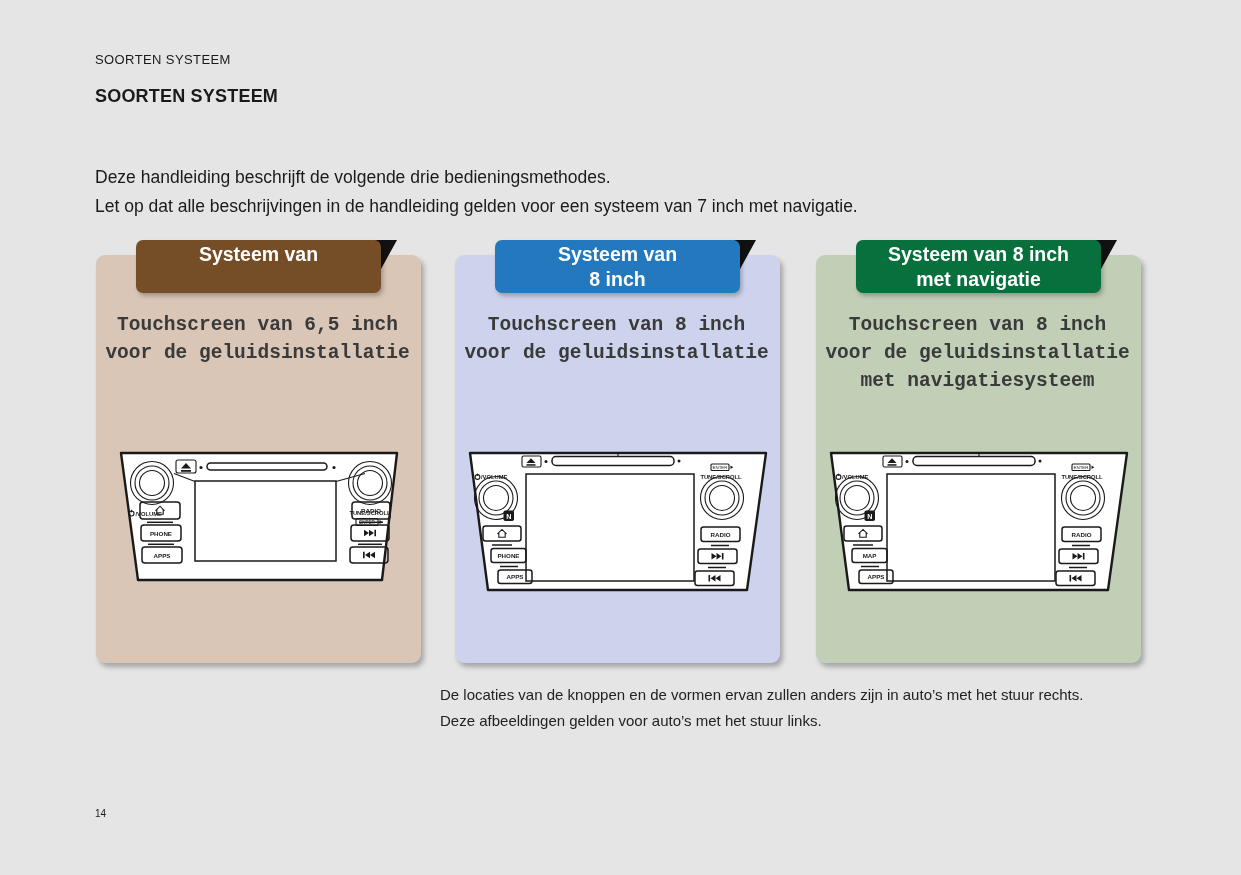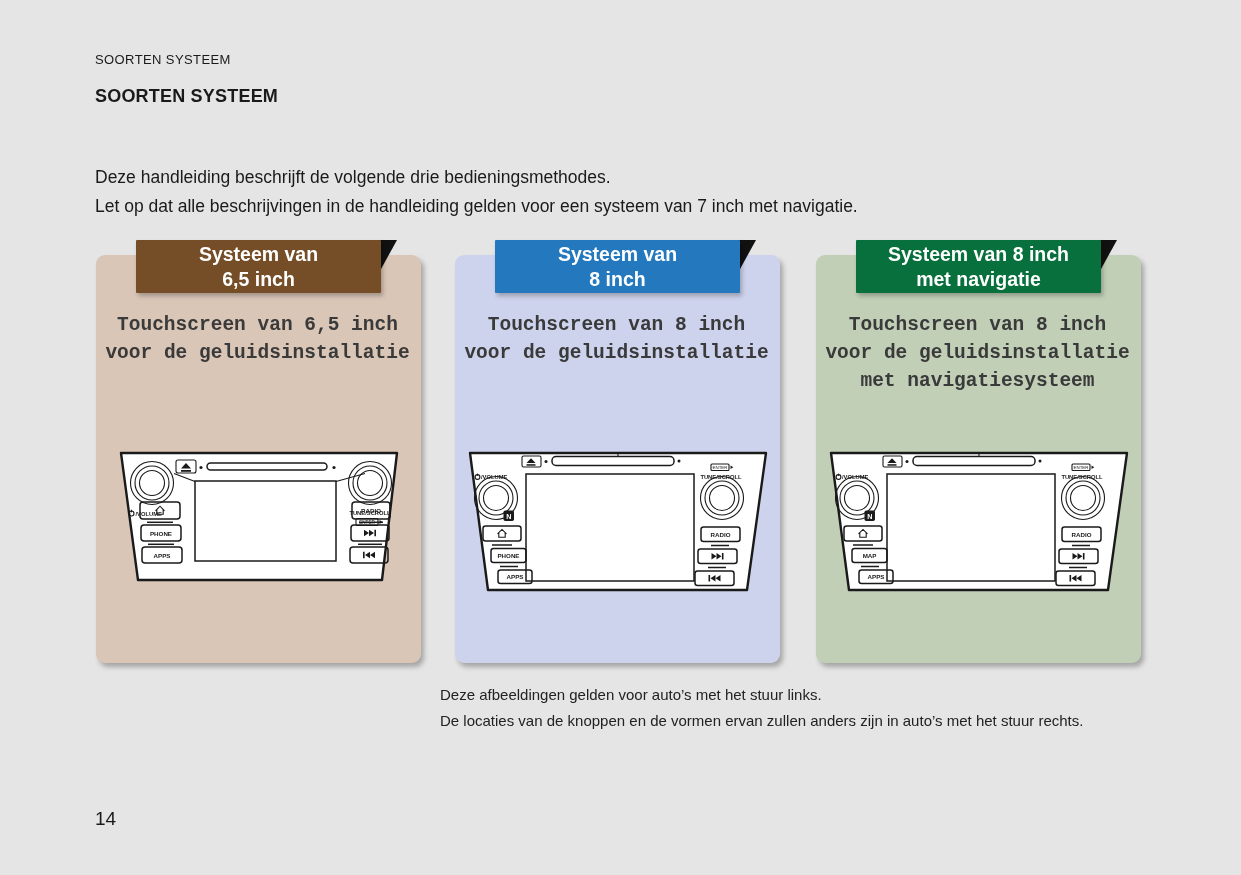--- a/index.html
+++ b/index.html
@@ -34,21 +34,21 @@
   .panel-3{left:816px;}
   .tab-wedge{
     position:absolute;top:-15px;left:279px;
     width:22px;height:34px;background:#111;
     clip-path:polygon(0 0,100% 0,15% 100%,0 100%);
     z-index:1;
   }
   .panel-tab{
     position:absolute;top:-15px;left:40px;
     width:245px;height:53px;
-    border-radius:1px;
+    border-radius:7px;
     color:#ffffff;font-weight:bold;font-size:19.5px;
     text-align:center;line-height:25px;
     padding-top:2px;box-sizing:border-box;
     box-shadow:2px 3px 4px rgba(0,0,0,.25);
     z-index:2;
   }
   .panel-desc{
     position:absolute;top:56px;left:6px;right:8px;
     text-align:center;
     font-size:19.5px;font-weight:bold;color:#3a3a3a;
@@ -58,21 +58,21 @@
   .device-wrap{
     position:absolute;top:196px;left:50%;
     transform:translateX(-50%);
   }
   .footnote{
     position:absolute;left:440px;top:682px;
     font-size:15px;line-height:26px;color:#222;
   }
   .page-number{
     position:absolute;left:95px;top:808px;
-    font-size:19px;
+    font-size:10px;
   }
   
   svg .outline{fill:#ffffff;stroke:#1a1a1a;stroke-width:2.4;stroke-linejoin:round;}
   svg .ln{fill:none;stroke:#1a1a1a;stroke-width:1.1;}
   svg .th{stroke-width:1.5;}
   svg .fillb{fill:#1a1a1a;stroke:none;}
   svg text{font-family:"Liberation Sans",sans-serif;fill:#1a1a1a;}
   svg .tmid{text-anchor:middle;}
   svg .b{font-weight:bold;}
 </style>
@@ -85,21 +85,20 @@
   <div class="doc-title">SOORTEN SYSTEEM</div>
   <div class="intro">
     <div>Deze handleiding beschrijft de volgende drie bedieningsmethodes.</div>
     <div>Let op dat alle beschrijvingen in de handleiding gelden voor een systeem van 7 inch met navigatie.</div>
   </div>
 
   <div class="panel panel-1" style="background: rgb(217, 198, 183);">
     <div class="tab-wedge"></div>
     <div class="panel-tab" style="background: rgb(117, 77, 38);">
       <div>Systeem van</div>
-      <div>6,5 inch</div>
     </div>
     <div class="panel-desc">Touchscreen van 6,5 inch voor de geluidsinstallatie</div>
     <div class="device-wrap">
       <svg width="280" height="132" viewBox="0 0 280 132">
         <polygon class="outline" points="2,2 278,2 263,129 19,129"></polygon>
 
         <g>
           <circle class="ln" cx="33" cy="32" r="21.5"></circle>
             <circle class="ln" cx="33" cy="32" r="17"></circle>
             <circle class="ln" cx="33" cy="32" r="12.5"></circle>
@@ -346,19 +345,19 @@
             <rect class="fillb" x="0" y="0" width="1.6" height="6.5"></rect>
               <polygon class="fillb" points="7,0 2,3.25 7,6.5"></polygon>
               <polygon class="fillb" points="12,0 7,3.25 12,6.5"></polygon>
           </g>
         </g>
       </svg>
     </div>
   </div>
 
   <div class="footnote">
+    <div>De locaties van de knoppen en de vormen ervan zullen anders zijn in auto’s met het stuur rechts.</div>
     <div>Deze afbeeldingen gelden voor auto’s met het stuur links.</div>
-    <div>De locaties van de knoppen en de vormen ervan zullen anders zijn in auto’s met het stuur rechts.</div>
   </div>
 
   <div class="page-number">14</div>
 
 </div>
 
 </body></html>

